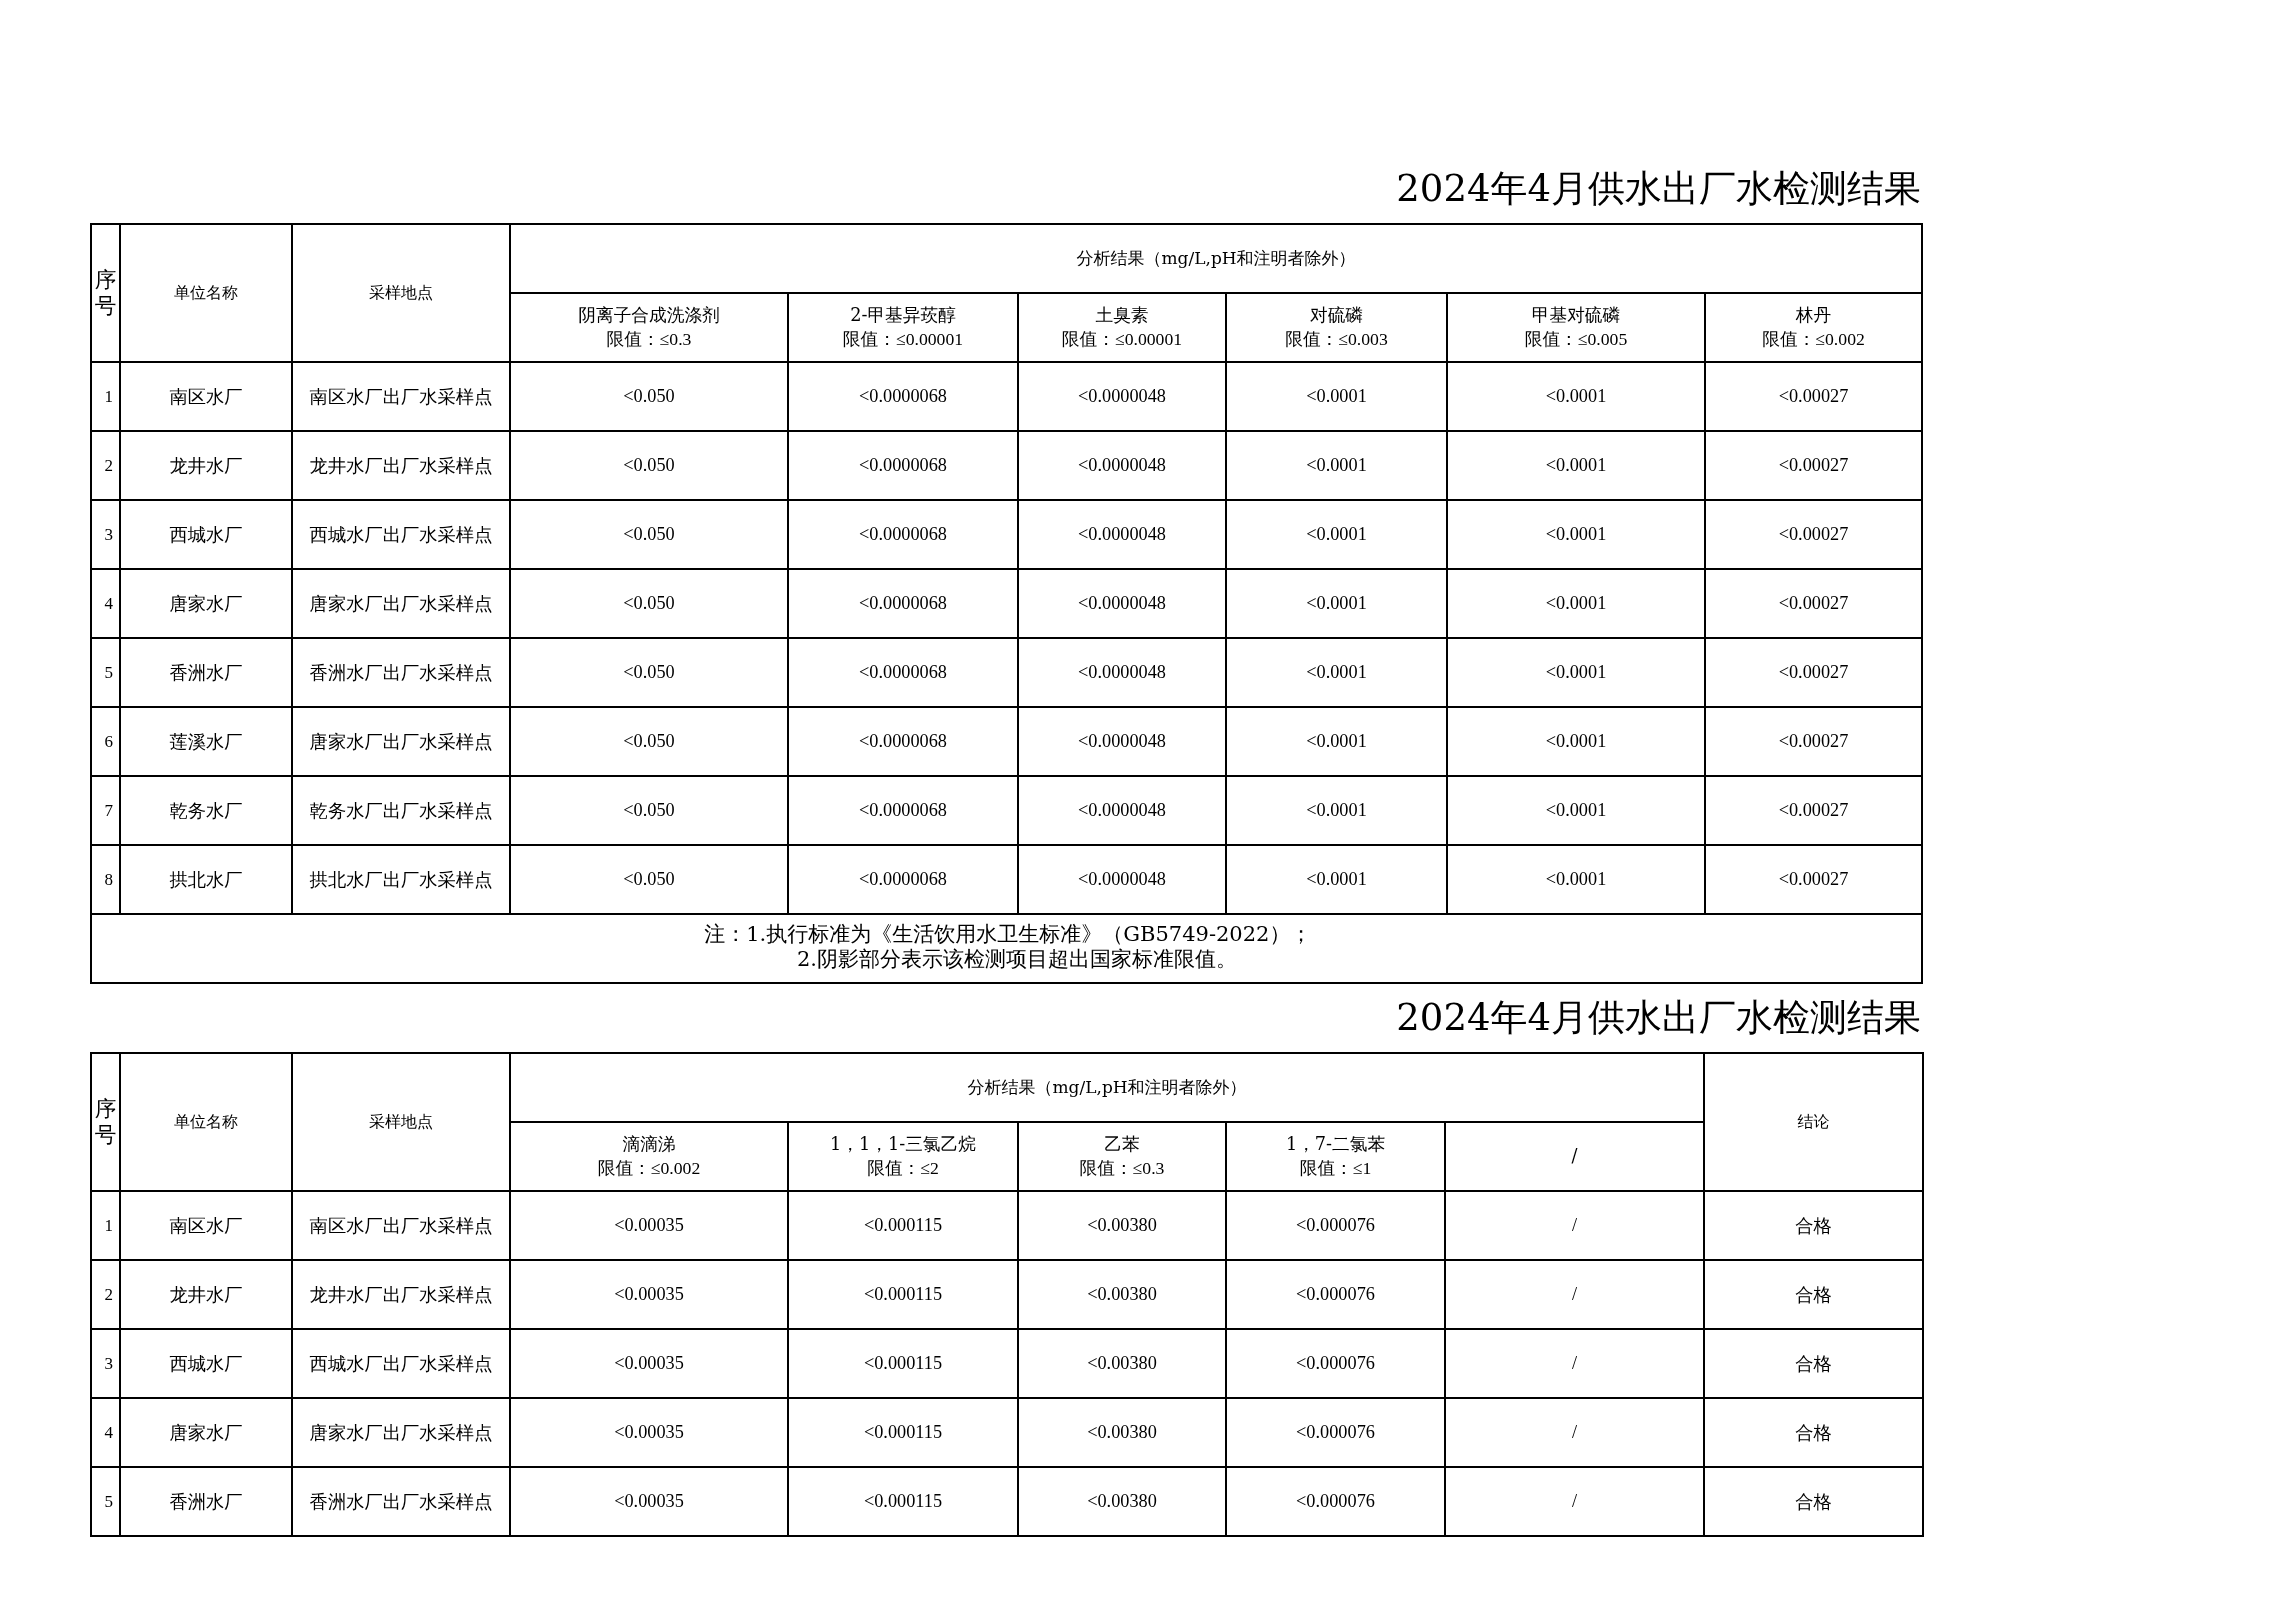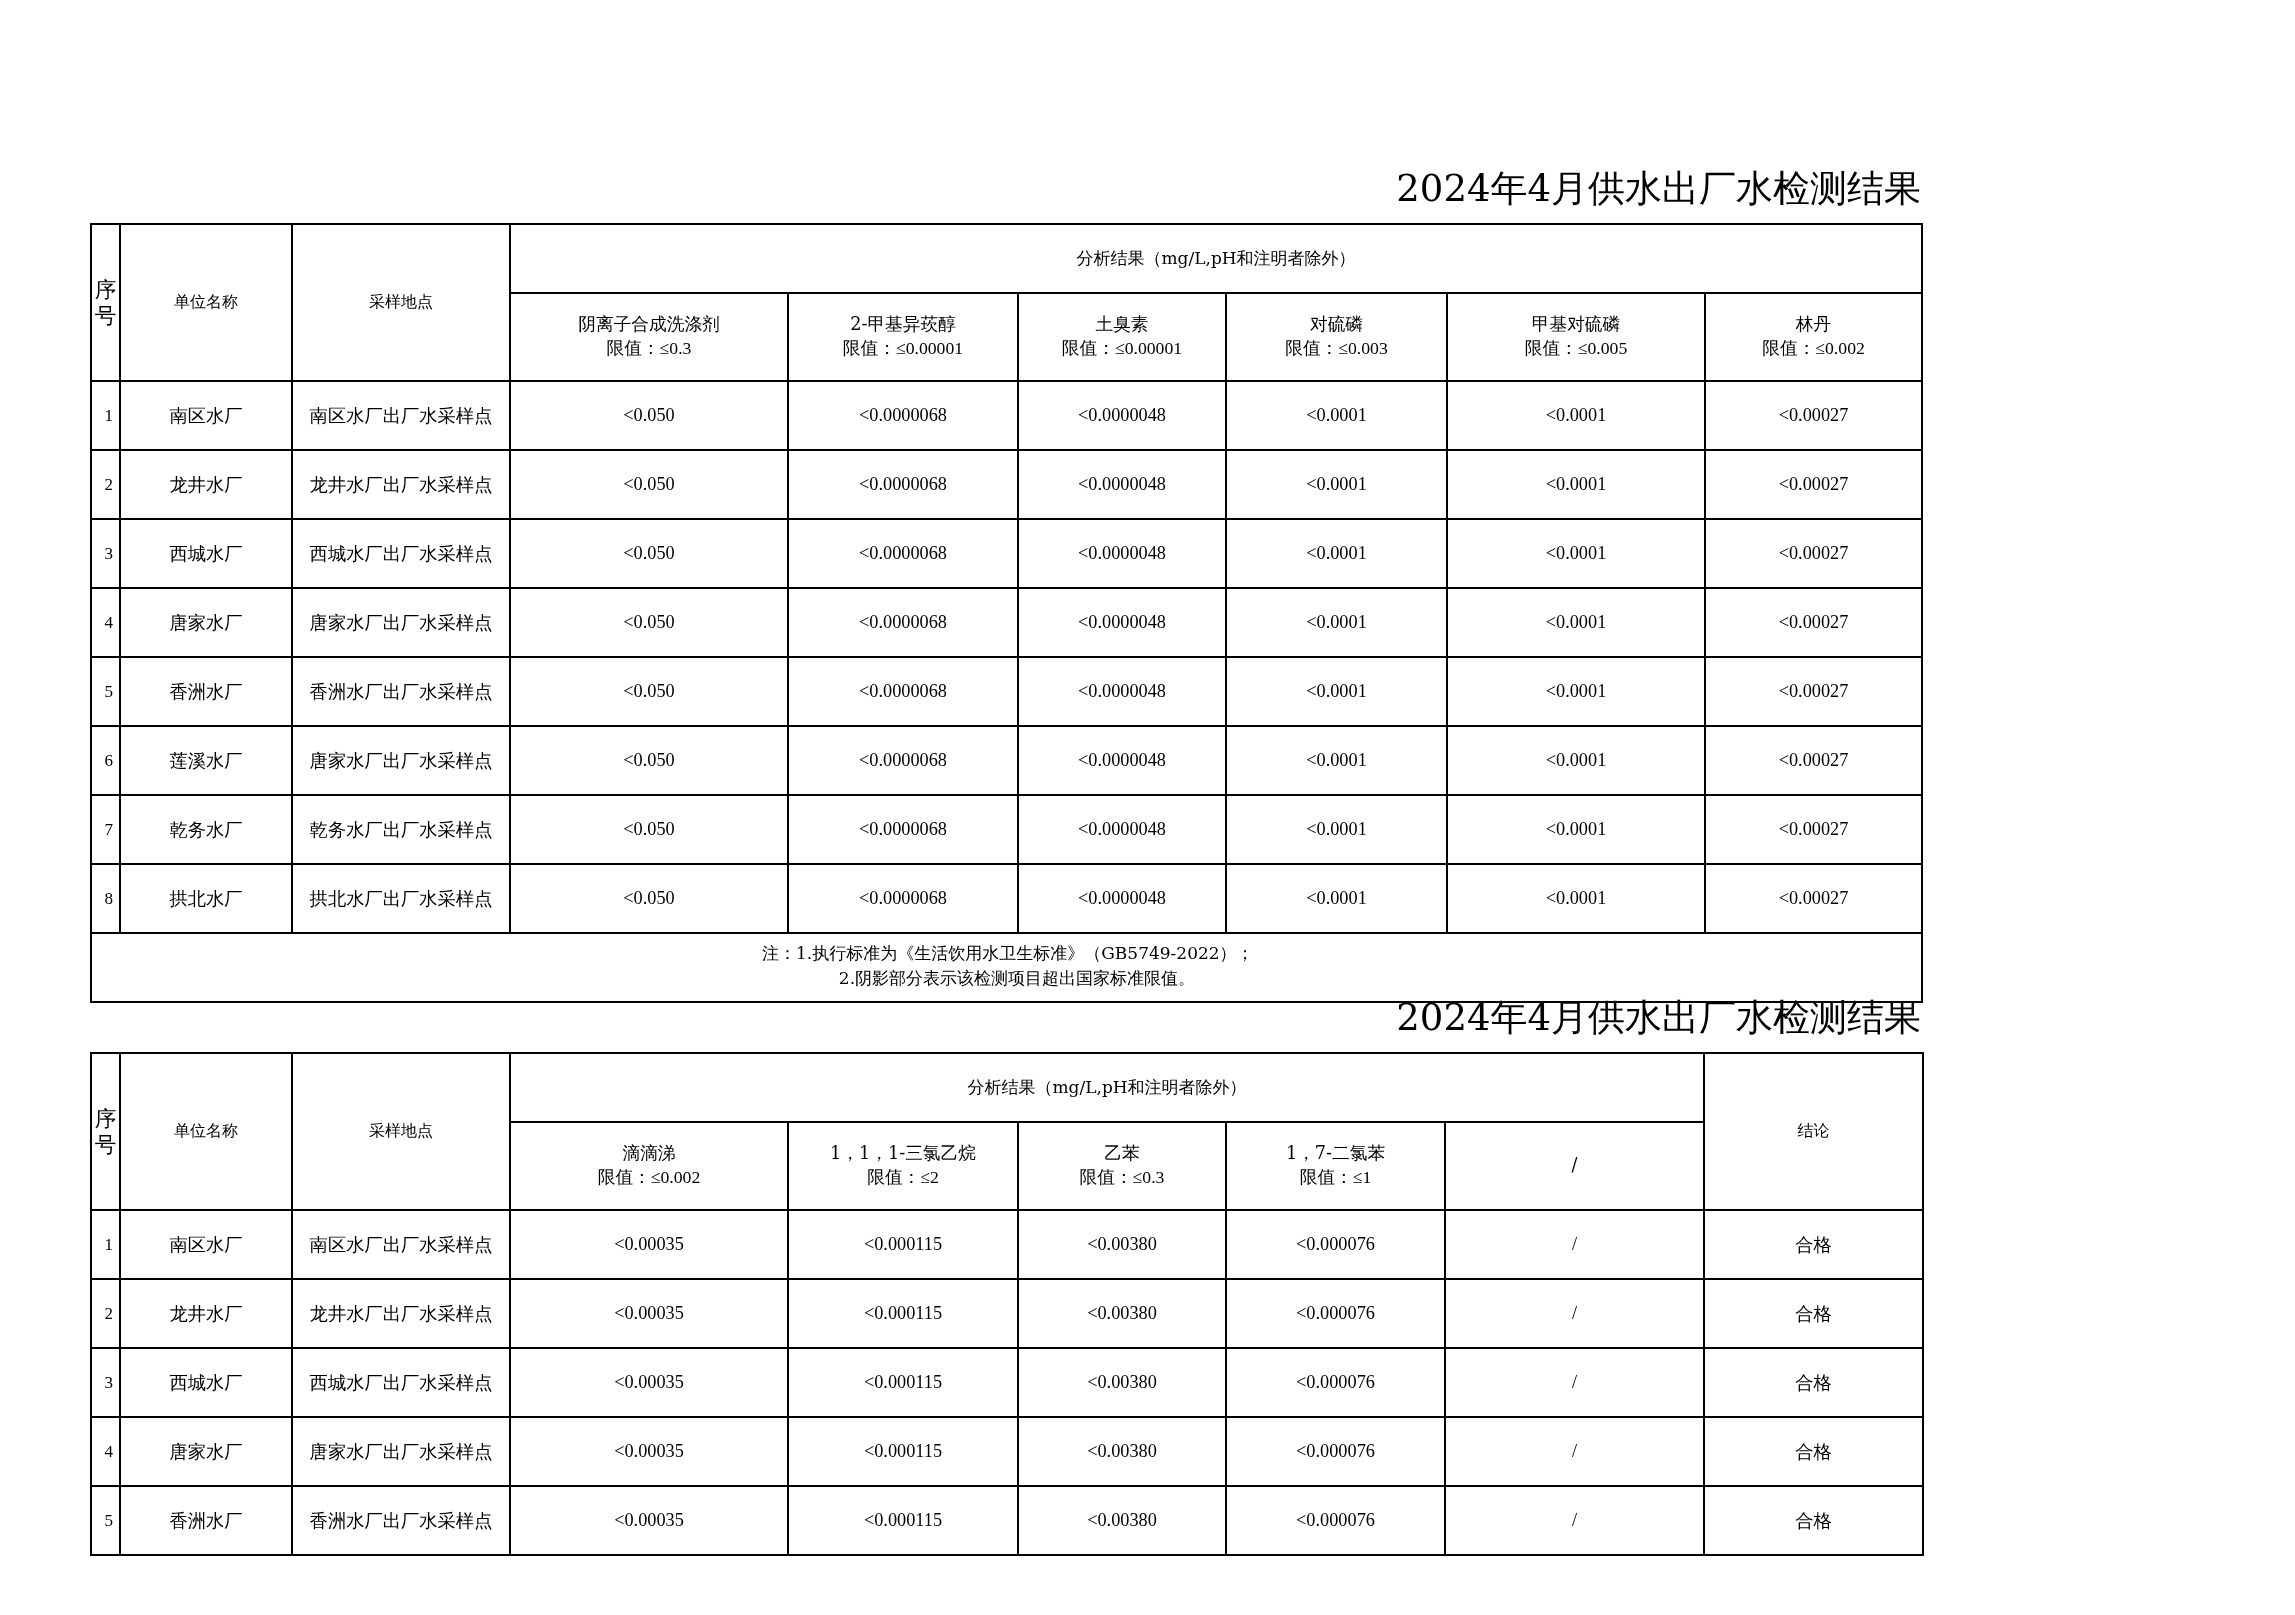--- a/index.html
+++ b/index.html
@@ -25,26 +25,26 @@
     border: 2px solid #000; padding: 0; text-align: center; vertical-align: middle;
     font-weight: normal; overflow: hidden;
   }
   .hdr-big { font-size: 16px; }
   .seq-hdr { font-size: 21.6px; line-height: 26px; }
   .seq-hdr span { display: block; }
   .analysis { font-size: 17px; border-radius: 30px; }
   .sub { font-size: 17.7px; line-height: 23.6px; }
   .sub span { display: block; }
   tr.h1 { height: 69px; }
-  tr.h2 { height: 88px; }
+  tr.h2 { height: 69px; }
   tr.row { height: 69px; }
   td.seq { text-align: left; padding-left: 6.5px !important; font-size: 17px; }
   td.notes {
     text-align: center; vertical-align: top !important;
-    font-size: 17px; line-height: 25px; padding: 6.5px 0 0 2.6px !important;
+    font-size: 21px; line-height: 25px; padding: 6.5px 0 0 2.6px !important;
   }
   td.notes div.n2 { padding-left: 18.3px; }
   .num { font-family: "Liberation Serif", "DejaVu Serif", serif; }
 </style>
 </head>
 <body>
 
 <div class="title t1">2024年4月供水出厂水检测结果</div>
 
 <table class="grid g1">

